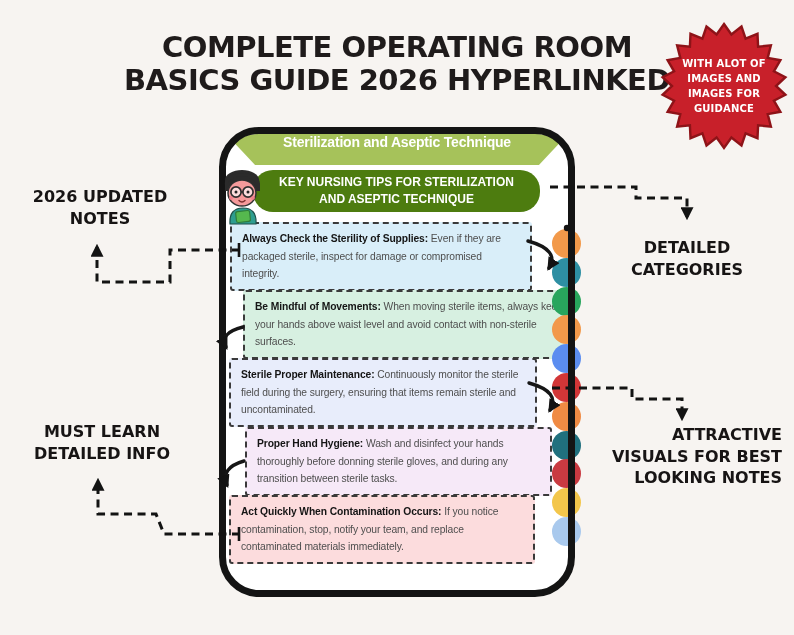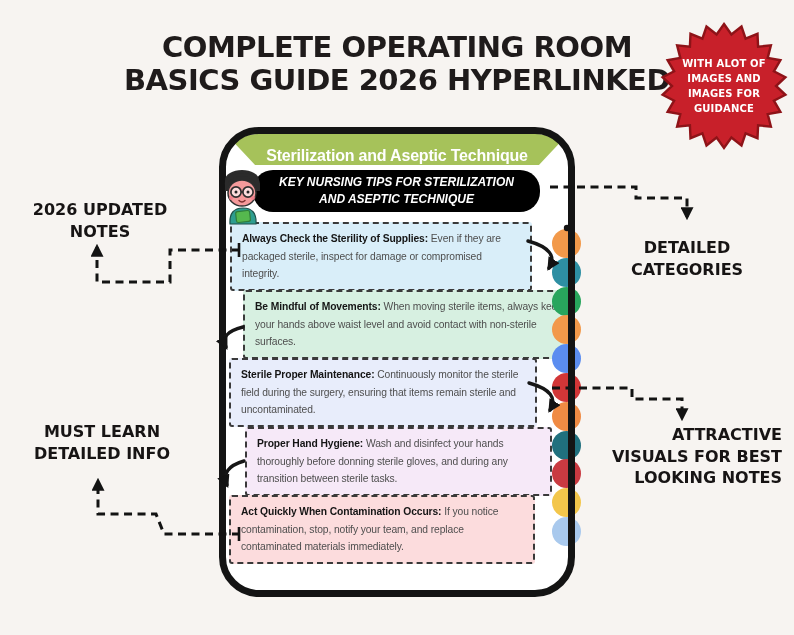--- a/index.html
+++ b/index.html
@@ -18,37 +18,37 @@
   .badge .badge-text{position:absolute;inset:0;display:flex;flex-direction:column;
       align-items:center;justify-content:center;text-align:center;
       font-family:"DejaVu Sans",sans-serif;font-weight:bold;font-size:10px;
       line-height:1.5;color:#ffffff;letter-spacing:0.2px;}
 
   
   .annot{position:absolute;z-index:1;text-align:center;
          font-family:"DejaVu Sans",sans-serif;font-weight:bold;font-size:16px;
          line-height:1.35;color:#171414;}
   .annot span{display:block;}
-  .annot.lt{left:25px;top:199px;width:150px;}
+  .annot.lt{left:25px;top:186px;width:150px;}
   .annot.lb{left:16px;top:421px;width:172px;}
   .annot.rt{left:612px;top:237px;width:150px;}
   .annot.rb{left:592px;top:424px;width:190px;text-align:right;}
 
   
   .card-bg{position:absolute;left:219px;top:127px;width:356px;height:470px;
            background:#ffffff;border-radius:40px;overflow:hidden;z-index:1;}
   .card-border{position:absolute;left:219px;top:127px;width:356px;height:470px;
            border:7px solid #141414;border-radius:40px;box-sizing:border-box;
            z-index:3;pointer-events:none;}
 
   .banner{position:absolute;left:7px;top:7px;width:342px;height:31px;
-          display:flex;align-items:flex-end;justify-content:center;
+          display:flex;align-items:flex-start;justify-content:center;
           border-radius:33px 33px 0 0;
           clip-path:polygon(0 0,100% 0,91.5% 100%,8.5% 100%);
-          color:#ffffff;font-weight:bold;font-size:16px;letter-spacing:-0.2px;}
+          color:#ffffff;font-weight:bold;font-size:14px;letter-spacing:-0.2px;}
 
   .pill{position:absolute;left:34px;top:43px;width:287px;min-height:37px;
         box-sizing:border-box;border-radius:20px;padding:4px 12px;
         display:flex;align-items:center;justify-content:center;text-align:center;
         color:#ffffff;font-weight:bold;font-size:12px;line-height:1.4;}
 
   .avatar{position:absolute;left:220px;top:167px;width:47px;height:61px;z-index:4;}
 
   .tip{position:absolute;box-sizing:border-box;border:2px dashed #3a3a3a;
        border-radius:3px;padding:6px 10px;font-size:10.3px;line-height:1.7;
@@ -117,21 +117,21 @@
       <span class="dot" style="background: rgb(32, 112, 126); top: 201.6px;"></span>
       <span class="dot" style="background: rgb(201, 58, 65); top: 230.4px;"></span>
       <span class="dot" style="background: rgb(243, 198, 75); top: 259.2px;"></span>
       <span class="dot" style="background: rgb(169, 201, 237); top: 288px;"></span>
     </div>
 
   <div class="card-bg">
     <div class="banner" style="background: rgb(166, 194, 90);">
       <span>Sterilization and Aseptic Technique</span>
     </div>
-    <div class="pill" style="background: #000000; font-style: italic;">
+    <div class="pill" style="background: #4d7c0f;">
       <span>KEY NURSING TIPS FOR STERILIZATION AND ASEPTIC TECHNIQUE</span>
     </div>
 
     <div class="tip t1" style="background: rgb(217, 238, 249);">
       <b>Always Check the Sterility of Supplies:</b>
       <span>Even if they are packaged sterile, inspect for damage or compromised integrity.</span>
     </div>
     <div class="tip t2" style="background: rgb(215, 240, 225);">
       <b>Be Mindful of Movements:</b>
       <span>When moving sterile items, always keep your hands above waist level and avoid contact with non-sterile surfaces.</span>

